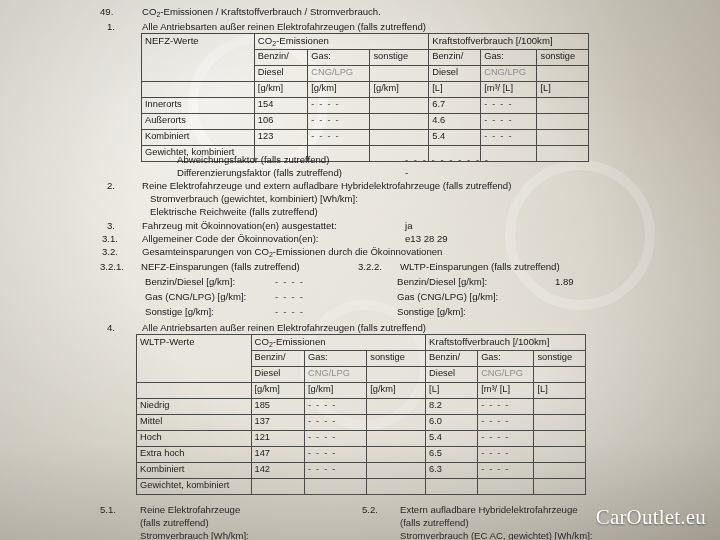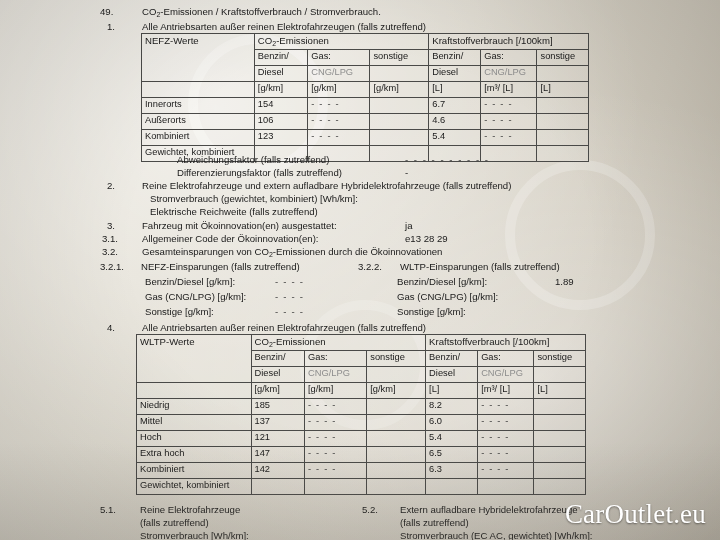--- a/index.html
+++ b/index.html
@@ -51,21 +51,21 @@
     height:13px;
   }
   .t-head{font-size:9.6px;}
   .gray{color:#8d8d8d;}
   .dots{letter-spacing:1.2px;color:#3a3a3a;}
   .dotline{color:#3a3a3a;letter-spacing:1.5px;}
 
   .logo{
     position:absolute;right:14px;bottom:10px;
     font-family:"Liberation Serif", serif;
-    font-size:27px;color:#ffffff;
+    font-size:21px;color:#ffffff;
     letter-spacing:0.2px;
     text-shadow:0 1px 2px rgba(0,0,0,0.45);
   }
   .blur{
     position:absolute;left:0;top:0;width:720px;height:540px;
     pointer-events:none;
     background:linear-gradient(0deg, rgba(120,112,98,0.18) 0%, rgba(255,255,255,0) 18%);
   }
 </style>
 </head>

